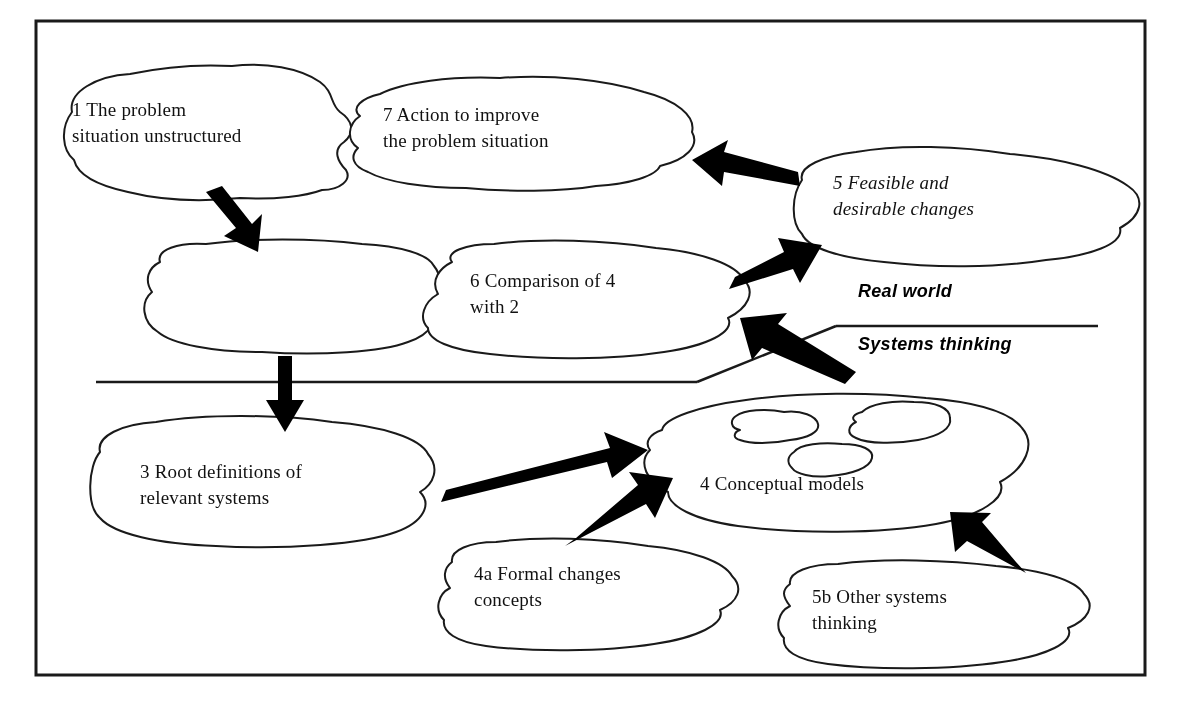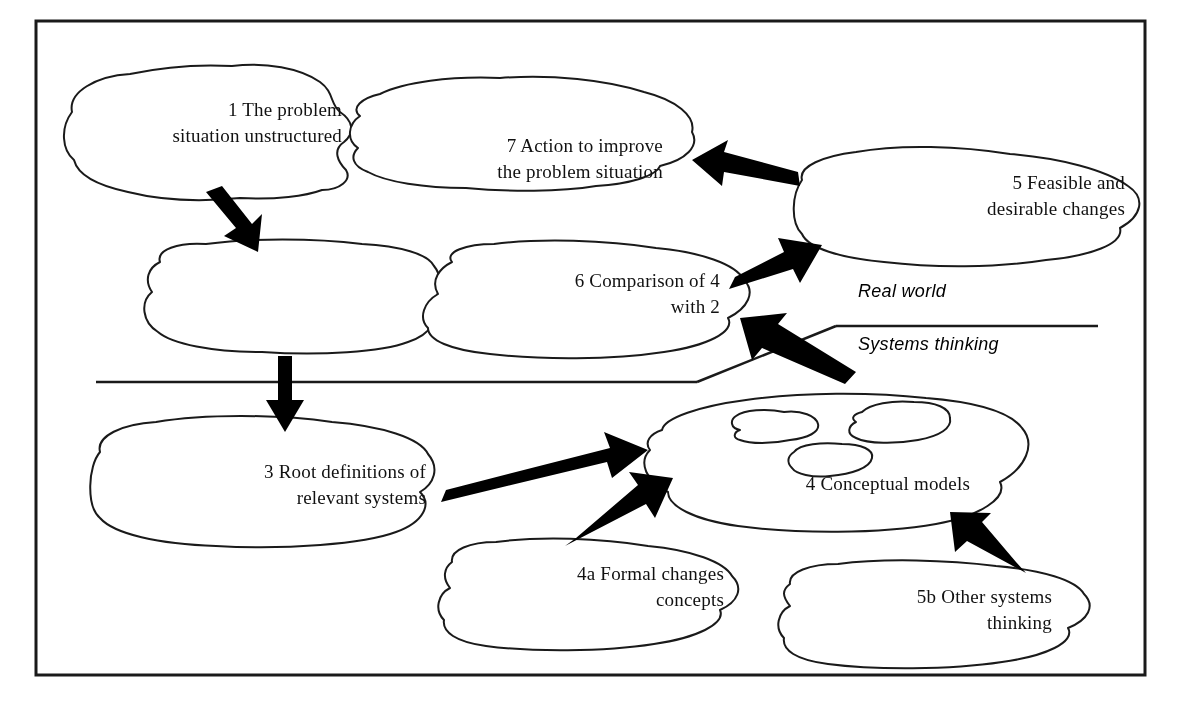--- a/index.html
+++ b/index.html
@@ -53,27 +53,26 @@
   }
   .node-label {
     position: absolute;
     font-family: "Liberation Serif", serif;
     font-size: 19px;
     line-height: 26px;
     color: #111111;
     letter-spacing: 0.2px;
     white-space: pre-line;
     pointer-events: none;
-    text-align: right;
   }
   .zone-label {
     position: absolute;
     font-family: "Liberation Sans", sans-serif;
     font-size: 18px;
-    font-weight: normal;
+    font-weight: bold;
     font-style: italic;
     color: #000000;
     letter-spacing: 0.3px;
     white-space: nowrap;
   }
 </style>
 </head>
 <body>
 
 <div id="canvas">
@@ -269,31 +268,31 @@
          L 728 140
          L 692 160
          L 722 186
          L 724 172 Z"></path>
 
   </svg>
 
   <div class="node-label" style="left:72px; top:97px; width:270px;">1  The problem
 situation unstructured</div>
 
-  <div class="node-label" style="left:383px; top:102px; width:280px;margin-top:31px;">7  Action to improve
+  <div class="node-label" style="left:383px; top:102px; width:280px;">7  Action to improve
 the problem situation</div>
 
-  <div class="node-label" style="left:865px; top:170px; width:260px;">5  Feasible and
+  <div class="node-label" style="left:833px; top:170px; width:260px;font-style:italic;">5  Feasible and
 desirable changes</div>
 
 
   <div class="node-label" style="left:470px; top:268px; width:250px;">6  Comparison of 4
 with 2</div>
 
-  <div class="node-label" style="left:146px; top:459px; width:280px;">3  Root definitions of
+  <div class="node-label" style="left:140px; top:459px; width:280px;">3  Root definitions of
 relevant systems</div>
 
   <div class="node-label" style="left:700px; top:471px; width:270px;">4  Conceptual models</div>
 
   <div class="node-label" style="left:474px; top:561px; width:250px;">4a  Formal changes
 concepts</div>
 
   <div class="node-label" style="left:812px; top:584px; width:240px;">5b  Other systems
 thinking</div>
 

